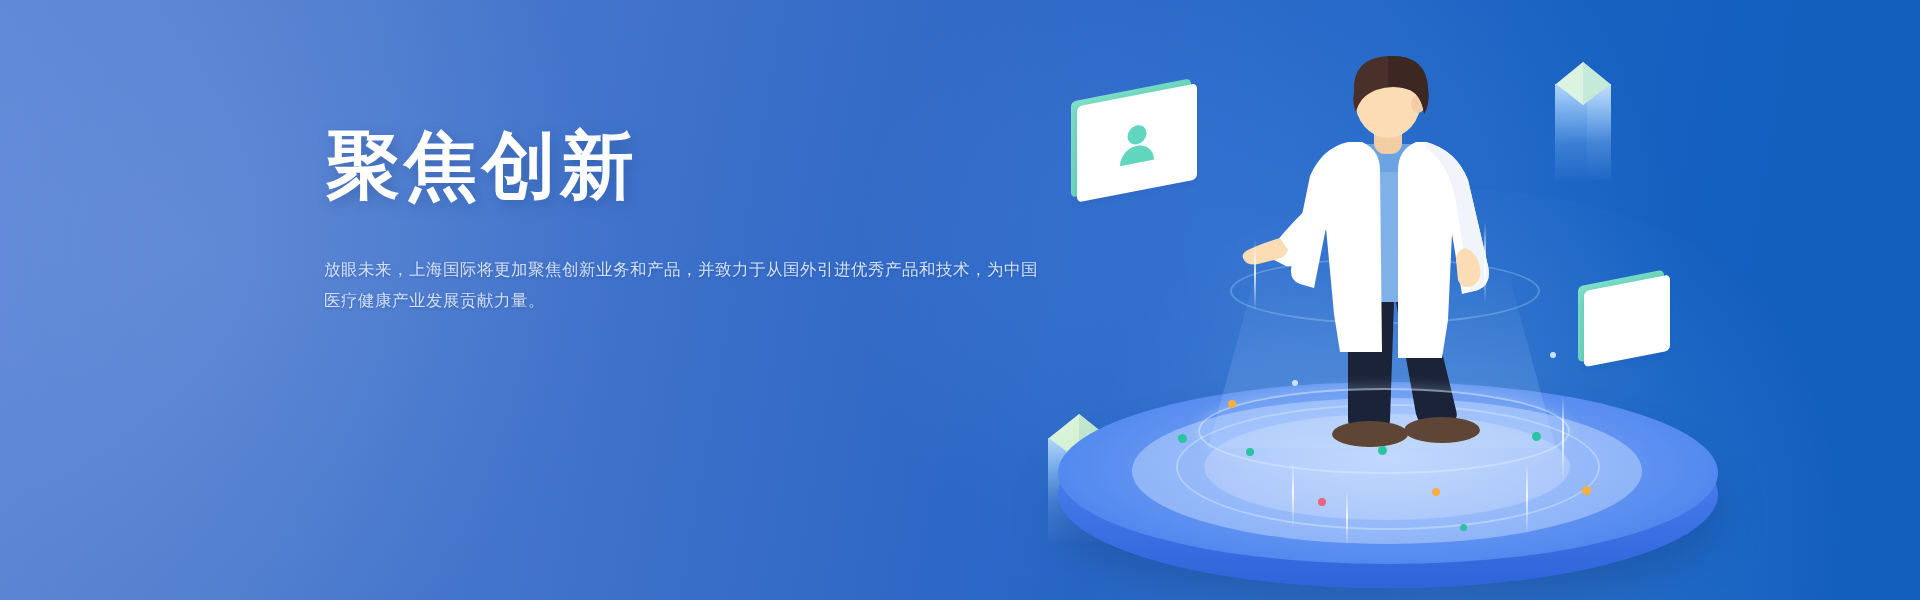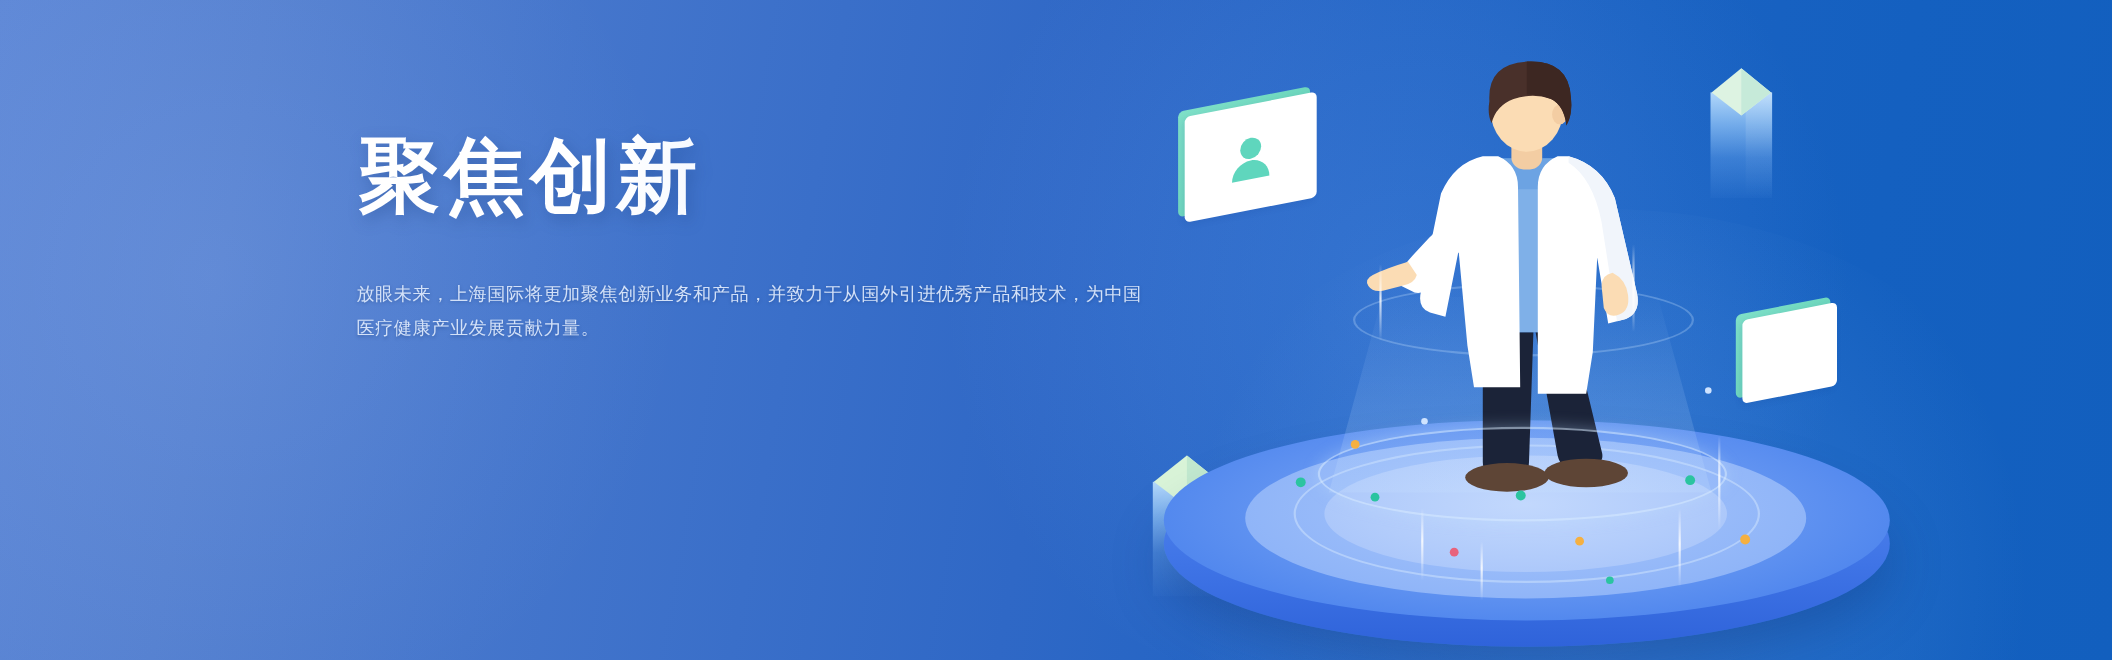--- a/index.html
+++ b/index.html
@@ -6,21 +6,21 @@
   html, body {
     margin: 0;
     padding: 0;
     background: #0f59b8;
   }
   .banner {
     position: relative;
     width: 1920px;
     height: 600px;
     overflow: hidden;
-    font-family: Liberation Mono, monospace;
+    font-family: Liberation Sans, sans-serif;
     background: linear-gradient(100deg,
         #5d87d6 0%,
         #5480d0 12%,
         #4576cc 26%,
         #3a6fc9 38%,
         #2f68c6 50%,
         #2264c4 62%,
         #1a62c2 74%,
         #1460c0 86%,
         #125fbe 100%);

